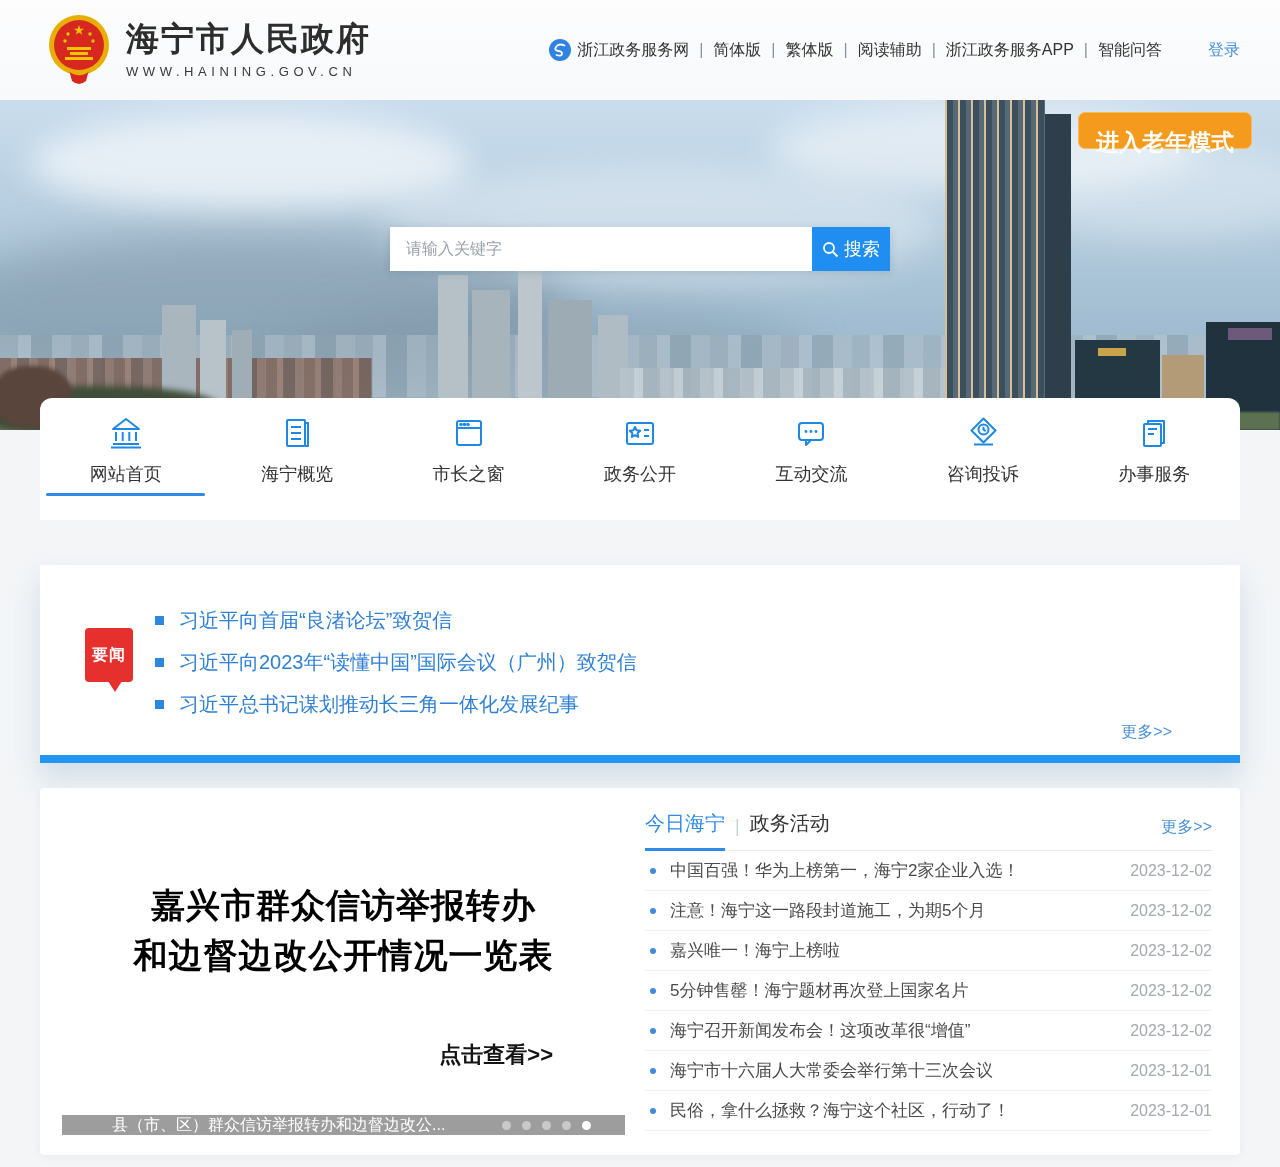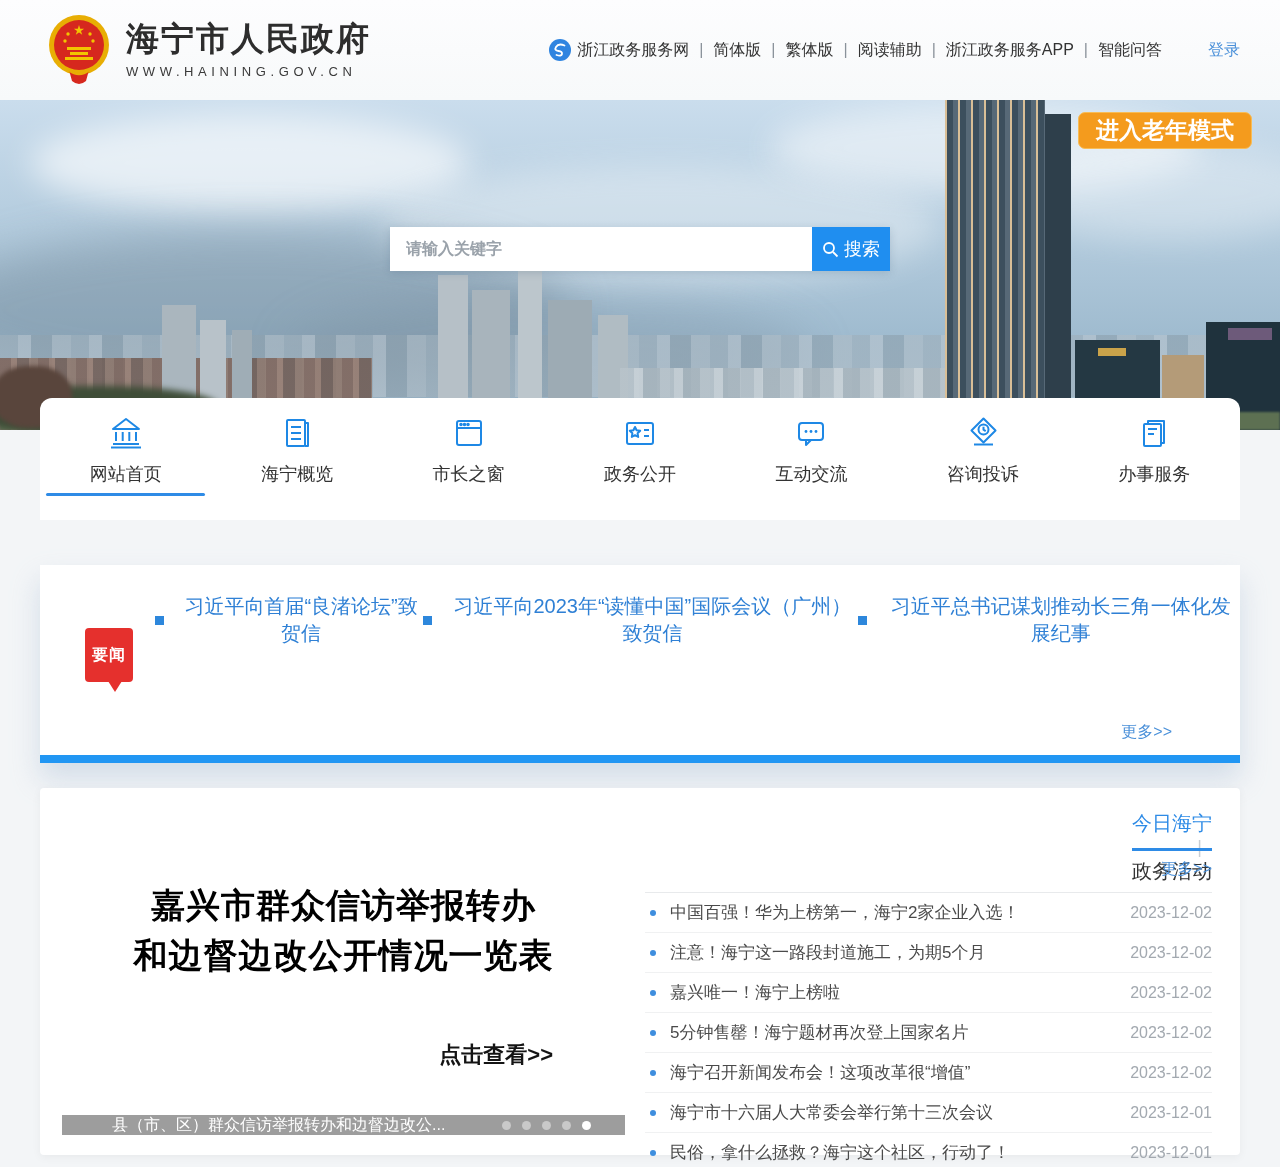--- a/index.html
+++ b/index.html
@@ -40,47 +40,47 @@
              background:repeating-linear-gradient(90deg,#b9c4cb 0 14px,#cdd5da 14px 23px,#a8b5bd 23px 40px); }
   .grid { background-image:repeating-linear-gradient(0deg,rgba(255,255,255,.10) 0 2px,transparent 2px 9px),
                            repeating-linear-gradient(90deg,rgba(255,255,255,.08) 0 2px,transparent 2px 8px); }
   .tower-main { left:945px; top:0; width:100px; height:330px;
                 background:repeating-linear-gradient(90deg,#d9bf97 0 2px,#3c4f5d 2px 8px,#576977 8px 13px); }
   .tower-back { left:1037px; top:14px; width:34px; height:316px; background:#2e3f4b; }
   .green-band { position:absolute; left:0; right:0; top:312px; height:18px; background:#5d7052; filter:blur(1px); }
   .trees { position:absolute; left:-30px; top:286px; width:250px; height:48px; background:#3f4d38; border-radius:45%; filter:blur(3px); }
   .bush { position:absolute; left:-8px; top:266px; width:80px; height:62px; background:#59453c; border-radius:45%; filter:blur(2px); }
 
-  .elder-btn { position:absolute; right:28px; top:12px; height:37px; padding:0 17px; background:#f49b1d; border:1px solid #f8bc55;
+  .elder-btn { position:absolute; right:28px; top:12px; height:37px; padding:12px 17px; background:#f49b1d; border:1px solid #f8bc55;
                border-radius:7px; color:#fff; font-size:23px; font-weight:bold; line-height:35px; cursor:pointer; z-index:6; }
   .search-bar { position:absolute; left:390px; top:127px; width:500px; height:44px; display:flex; z-index:6;
                 box-shadow:0 2px 8px rgba(40,70,100,.18); }
   .search-input { flex:1; border:none; outline:none; padding:0 16px; font-size:16px; color:#0f172a; background:#fff;
-                  font-family:"Liberation Sans","DejaVu Sans",sans-serif;font-weight:bold; }
+                  font-family:"Liberation Sans","DejaVu Sans",sans-serif; }
   .search-input::placeholder { color:#9aa2aa; }
   .search-btn { width:78px; background:#1f8ef0; border:none; color:#fff; font-size:18px; display:flex; align-items:center;
                 justify-content:center; gap:5px; cursor:pointer; font-family:inherit; }
 
   
   .nav-card { position:absolute; left:40px; top:398px; width:1200px; height:122px; background:#fff;
               border-radius:12px 12px 0 0; display:flex; z-index:7; }
   .nav-item { flex:1; position:relative; display:flex; flex-direction:column; align-items:center; padding-top:17px; gap:11px; cursor:pointer; }
   .nav-item .lbl { font-size:18px; color:#333; }
   .nav-item.active .underline { position:absolute; bottom:24px; left:6px; right:6px; height:3px; background:#2e8be6; border-radius:2px; }
   .nav-ico { width:36px; height:36px; }
 
   
   .headline-card { position:absolute; left:40px; top:565px; width:1200px; height:198px; background:#fff;
                    box-shadow:0 16px 26px rgba(172,194,214,.45); z-index:4; }
   .headline-strip { position:absolute; left:0; right:0; bottom:0; height:8px; background:#2196f3; }
   .yw-badge { position:absolute; left:45px; top:63px; width:48px; height:54px; background:#e5302d; border-radius:4px;
               color:#fff; font-size:16px; font-weight:bold; display:flex; align-items:center; justify-content:center; letter-spacing:1px; }
   .yw-badge::after { content:""; position:absolute; bottom:-10px; left:23px; border-left:7px solid transparent;
                      border-right:7px solid transparent; border-top:11px solid #e5302d; }
-  .headline-list { position:absolute; left:115px; top:34px; display:flex; flex-direction:row;text-align:center; }
+  .headline-list { position:absolute; left:115px; top:34px; display:flex; flex-direction:column; }
   .headline-row { display:flex; align-items:center; height:42px; cursor:pointer; }
   .sq-bullet { width:9px; height:9px; background:#2d87dc; margin-right:15px; flex:none; }
   .headline-link { font-size:20px; color:#2f80d5; }
   .headline-more { position:absolute; right:68px; bottom:20px; font-size:16px; color:#4a90d9; cursor:pointer; }
 
   
   .content-card { position:absolute; left:40px; top:788px; width:1200px; height:367px; background:#fff; border-radius:4px;
                   box-shadow:0 2px 10px rgba(0,0,0,.05); z-index:4; }
 
   
@@ -90,21 +90,21 @@
   .view-link { position:absolute; top:228px; right:72px; font-size:22px; font-weight:bold; color:#141414; cursor:pointer; }
   .caption-bar { position:absolute; left:0; right:0; bottom:0; height:20px; background:#9d9d9d; display:flex;
                  align-items:center; justify-content:space-between; padding:0 34px 0 50px; }
   .caption-text { color:#fff; font-size:16px; white-space:nowrap; overflow:hidden; cursor:pointer; }
   .dots { display:flex; gap:11px; margin-left:16px; flex:none; }
   .dot { width:9px; height:9px; border-radius:50%; background:rgba(255,255,255,.45); cursor:pointer; }
   .dot.active { background:#ffffff; }
 
   
   .news-panel { position:absolute; left:605px; top:22px; width:567px; }
-  .news-header { position:relative; display:flex; align-items:flex-end; border-bottom:1px solid #e8eaec; padding-bottom:7px;flex-direction:column; }
+  .news-header { position:relative; display:flex; align-items:flex-end; border-bottom:1px solid #e8eaec; padding-bottom:13px; }
   .news-tab { font-size:20px; color:#333; cursor:pointer; position:relative; }
   .news-tab.active { color:#2e8be6; }
   .news-tab.active::after { content:""; position:absolute; left:0; right:0; bottom:-14px; height:3px; background:#2e8be6; }
   .tab-sep { color:#c9ced4; font-size:18px; margin:0 10px; }
   .news-more { position:absolute; right:0; bottom:12px; font-size:16px; color:#4a90d9; cursor:pointer; }
   .news-row { display:flex; align-items:center; height:40px; border-bottom:1px solid #f0f1f2; }
   .dot-bullet { width:6px; height:6px; border-radius:50%; background:#3e8ede; margin:0 14px 0 5px; flex:none; }
   .news-title { flex:1; font-size:17px; color:#4a4a4a; white-space:nowrap; overflow:hidden; cursor:pointer; }
   .news-date { font-size:16px; color:#a3a9b0; margin-left:16px; flex:none; }
 </style>

